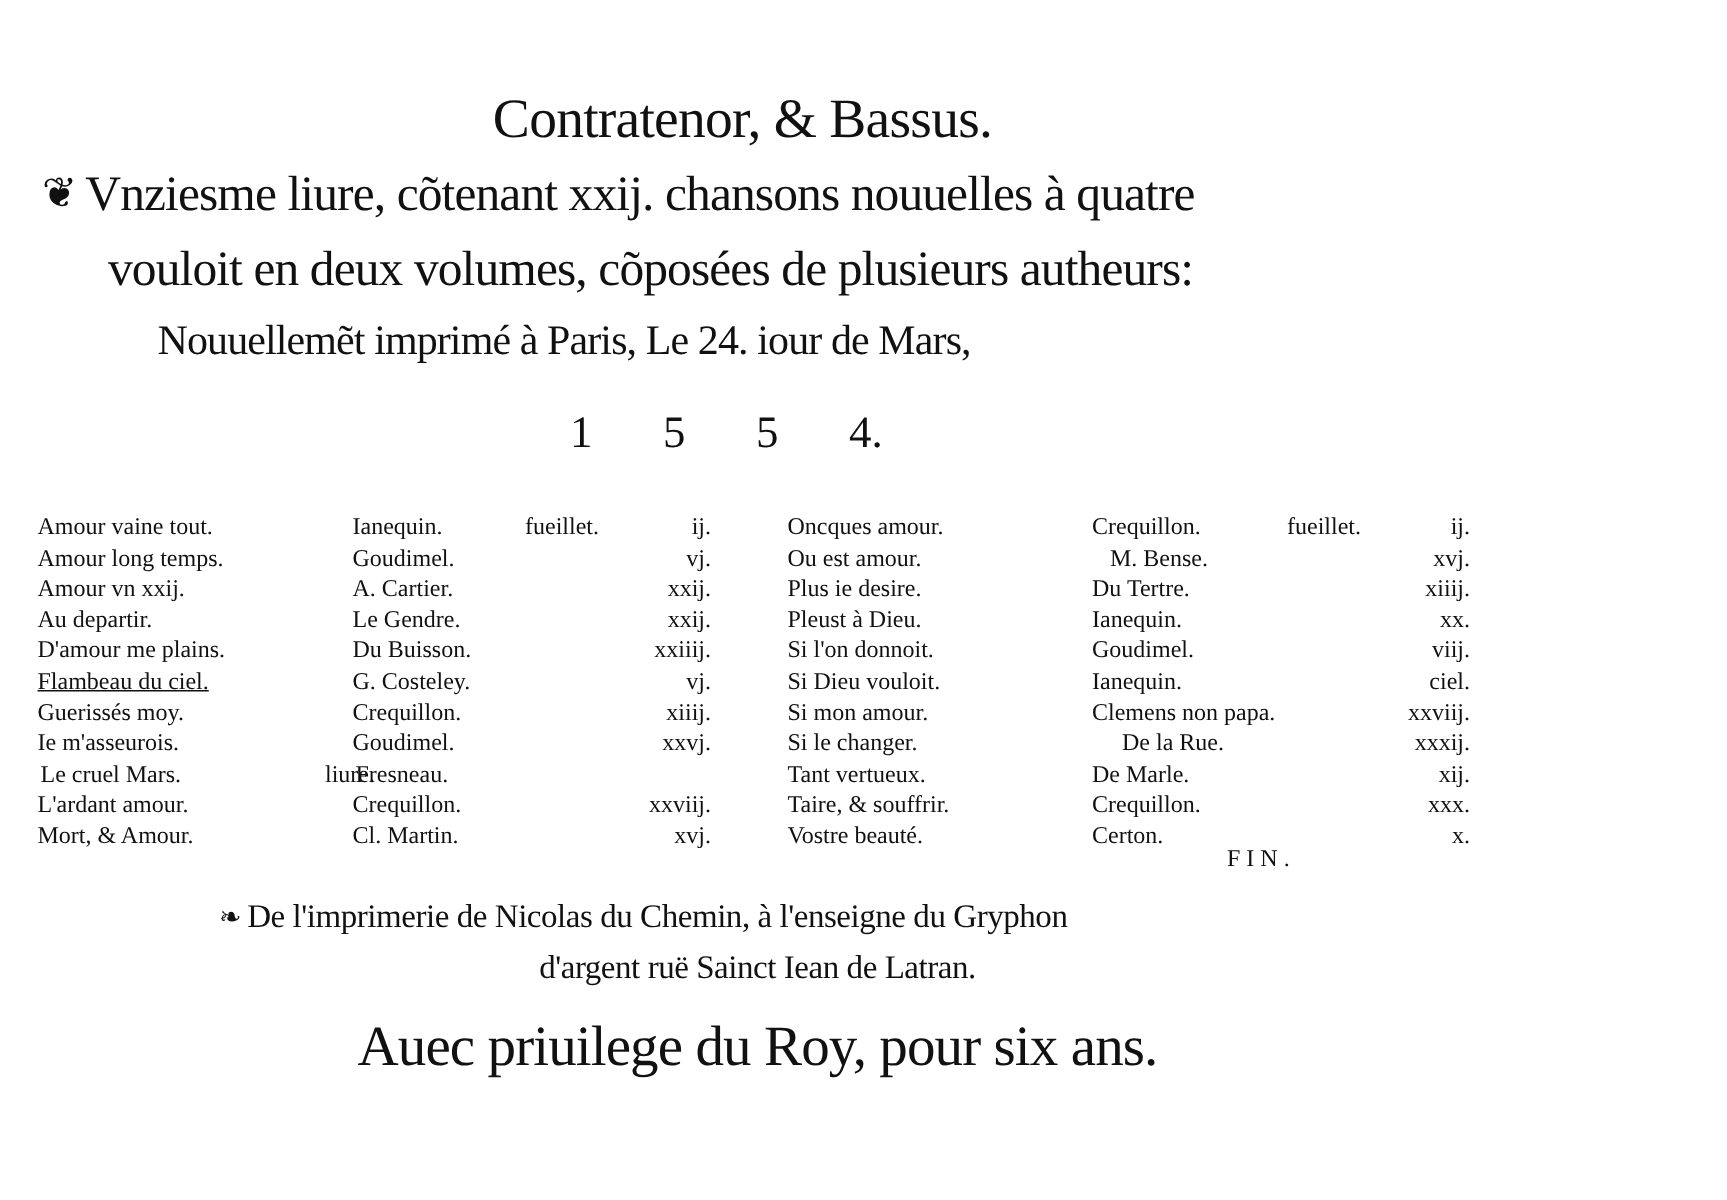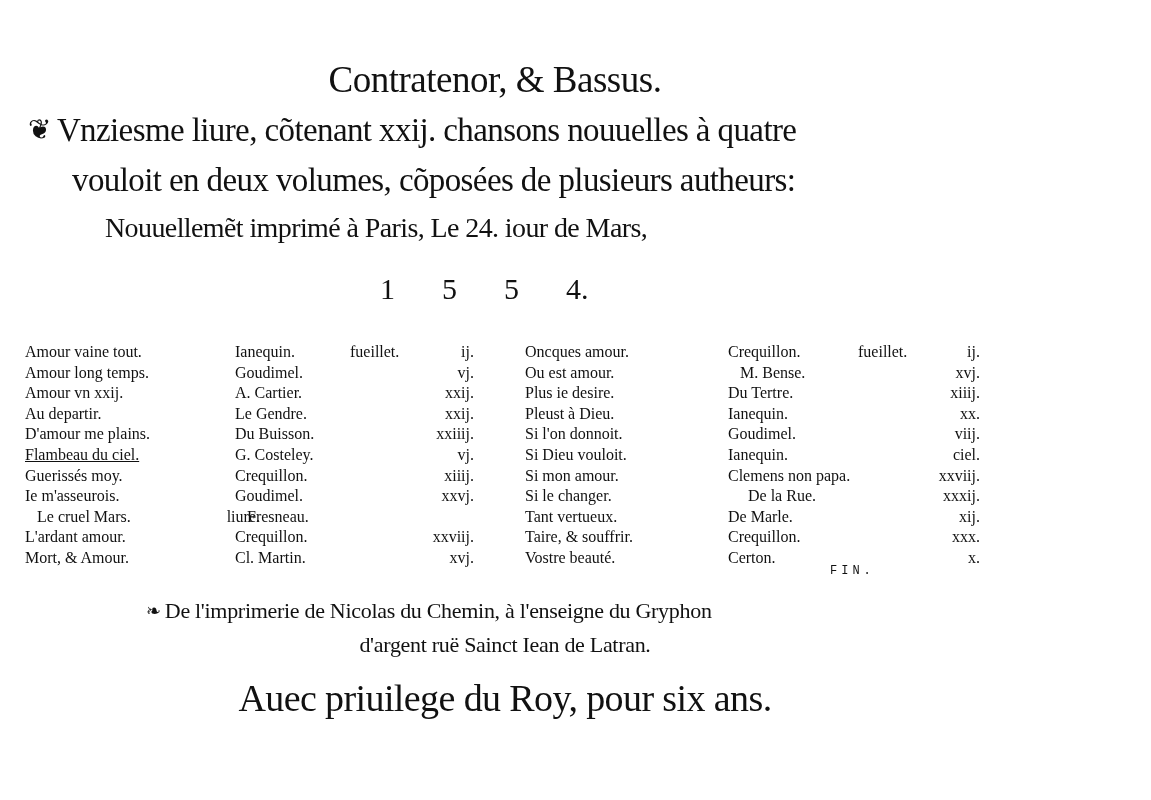--- a/index.html
+++ b/index.html
@@ -14,21 +14,21 @@
   .l2 { left:28px; top:112px; }
   .l3 { left:72px; top:162px; }
   .l4 { left:105px; top:212px; font-size:28px; }
   .year { top:272px; left:380px; font-size:30px; font-family:"Liberation Serif", serif; }
   .year span { display:inline-block; width:62px; }
   .fleuron { display:inline-block; font-size:28px; margin-right:6px; vertical-align:2px; }
   .toc { font-family:"Liberation Serif", serif; font-size:16px; }
   .row { position:absolute; height:20px; line-height:20px; }
   .cell { position:absolute; white-space:nowrap; }
   .num { text-align:right; }
-  .fin { left:818px; top:564px; font-size:12px; letter-spacing:4px; font-family:Liberation Mono, monospace;margin-left:12px; }
+  .fin { left:818px; top:564px; font-size:16px; letter-spacing:4px; font-family:Liberation Serif, serif; }
   .imp1 { left:146px; top:598px; font-size:22px; font-family:"Liberation Serif", serif; letter-spacing:-0.3px; }
   .imp2 { left:0; width:1010px; text-align:center; top:632px; font-size:22px; font-family:"Liberation Serif", serif; letter-spacing:-0.3px; }
   .priv { left:0; width:1010px; text-align:center; top:676px; font-size:38px; font-family:"Liberation Serif", serif; letter-spacing:-0.6px; }
   .imp1 .fleuron { font-size:18px; vertical-align:1px; margin-right:4px; }
 </style>
 </head>
 <body>
 
 <div>
 
@@ -86,21 +86,21 @@
         <span class="cell" style="left: 235px;">Crequillon.</span>
         <span class="cell" style="left: 350px;"></span>
         <span class="cell num" style="right: 677px;">xiiij.</span>
       </div>
       <div class="row" style="top: 486.2px; left: 0px; width: 1151px;">
         <span class="cell" style="left: 25px;">Ie m'asseurois.</span>
         <span class="cell" style="left: 235px;">Goudimel.</span>
         <span class="cell" style="left: 350px;"></span>
         <span class="cell num" style="right: 677px;">xxvj.</span>
       </div>
-      <div class="row" style="top: 506.8px; left: 12px; width: 925px;">
+      <div class="row" style="top: 506.8px; left: 2px; width: 925px;">
         <span class="cell" style="left: 25px;">Le cruel Mars.</span>
         <span class="cell" style="left: 235px;">Fresneau.</span>
         <span class="cell" style="left: 350px;"></span>
         <span class="cell num" style="right: 677px;">liure.</span>
       </div>
       <div class="row" style="top: 527.4px; left: 0px; width: 1151px;">
         <span class="cell" style="left: 25px;">L'ardant amour.</span>
         <span class="cell" style="left: 235px;">Crequillon.</span>
         <span class="cell" style="left: 350px;"></span>
         <span class="cell num" style="right: 677px;">xxviij.</span>

